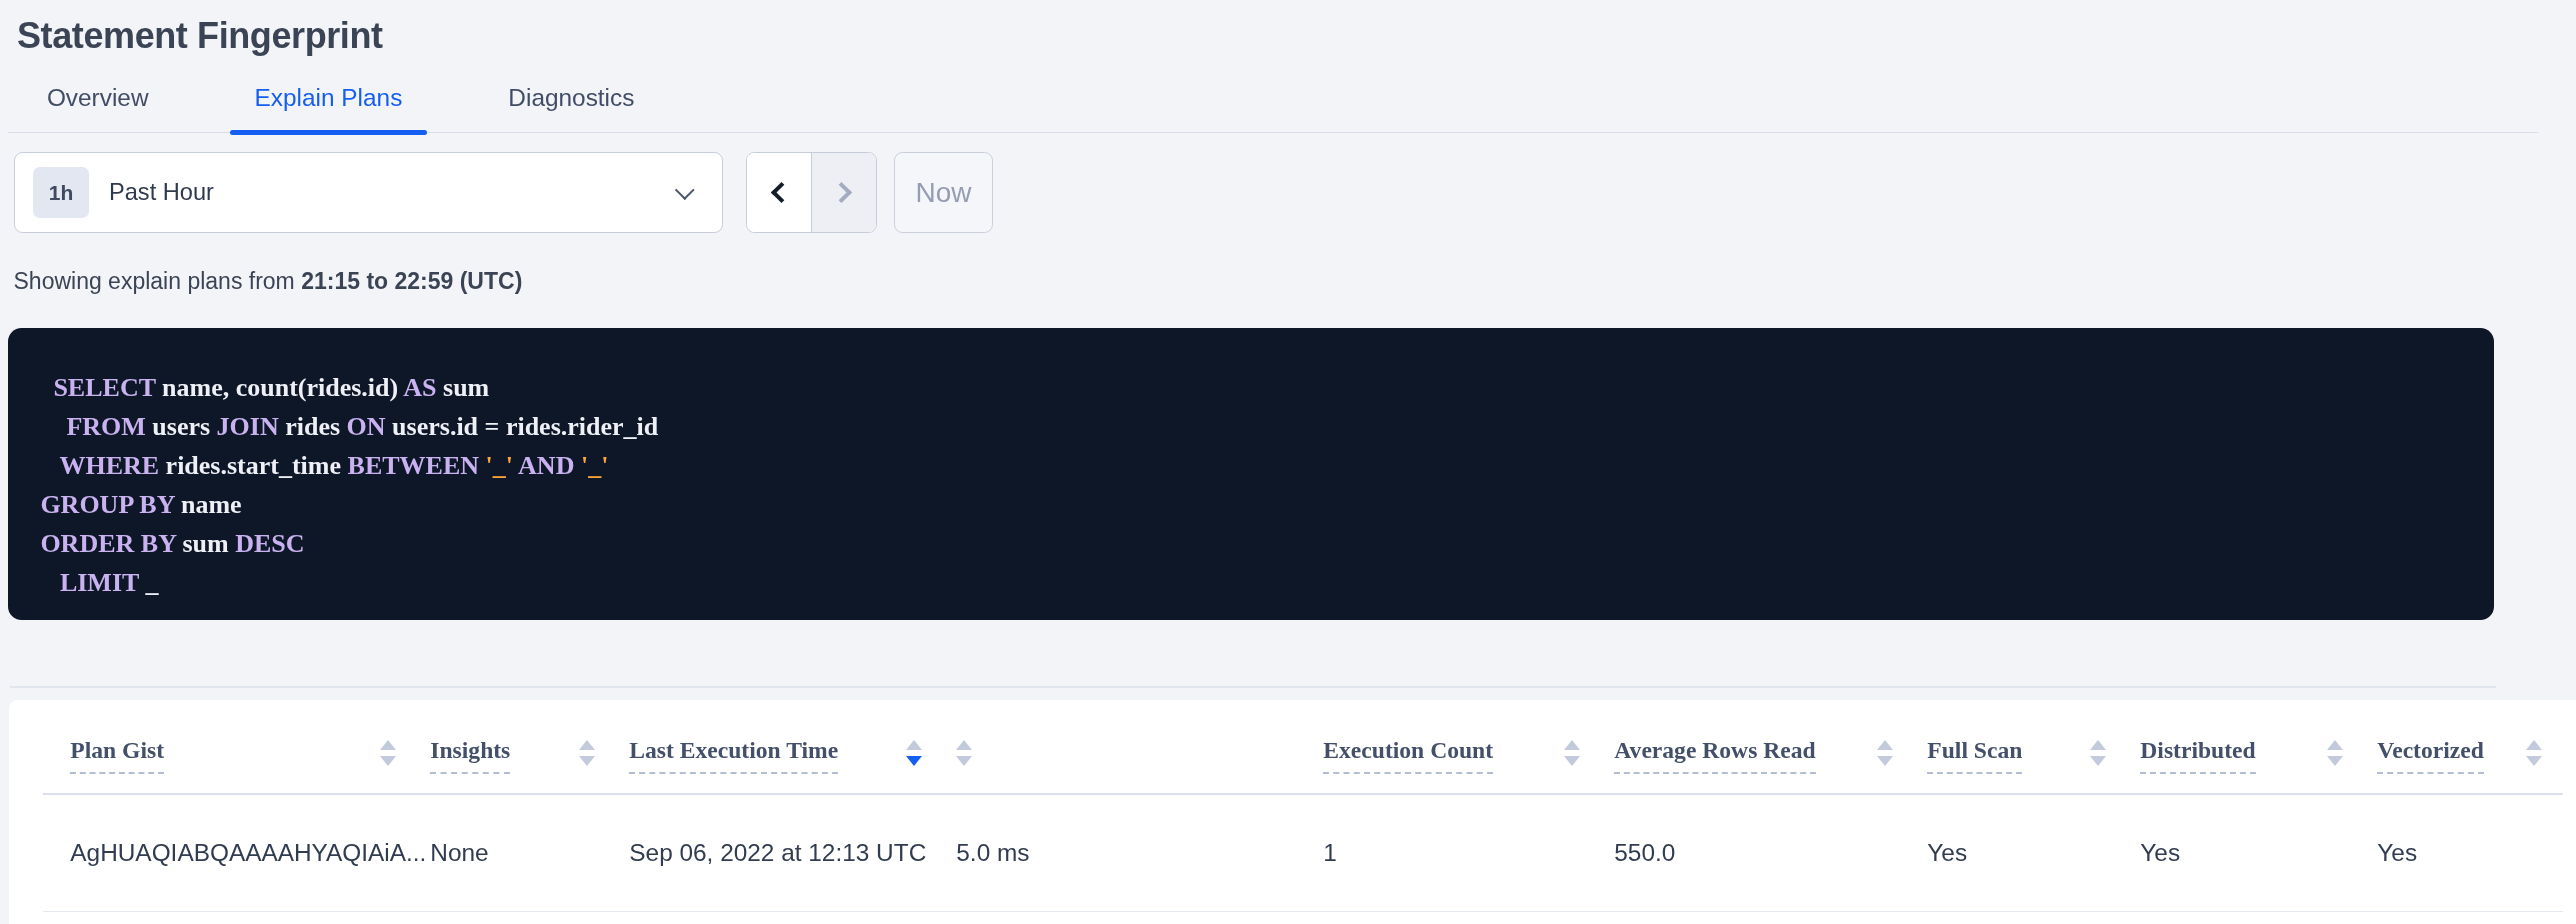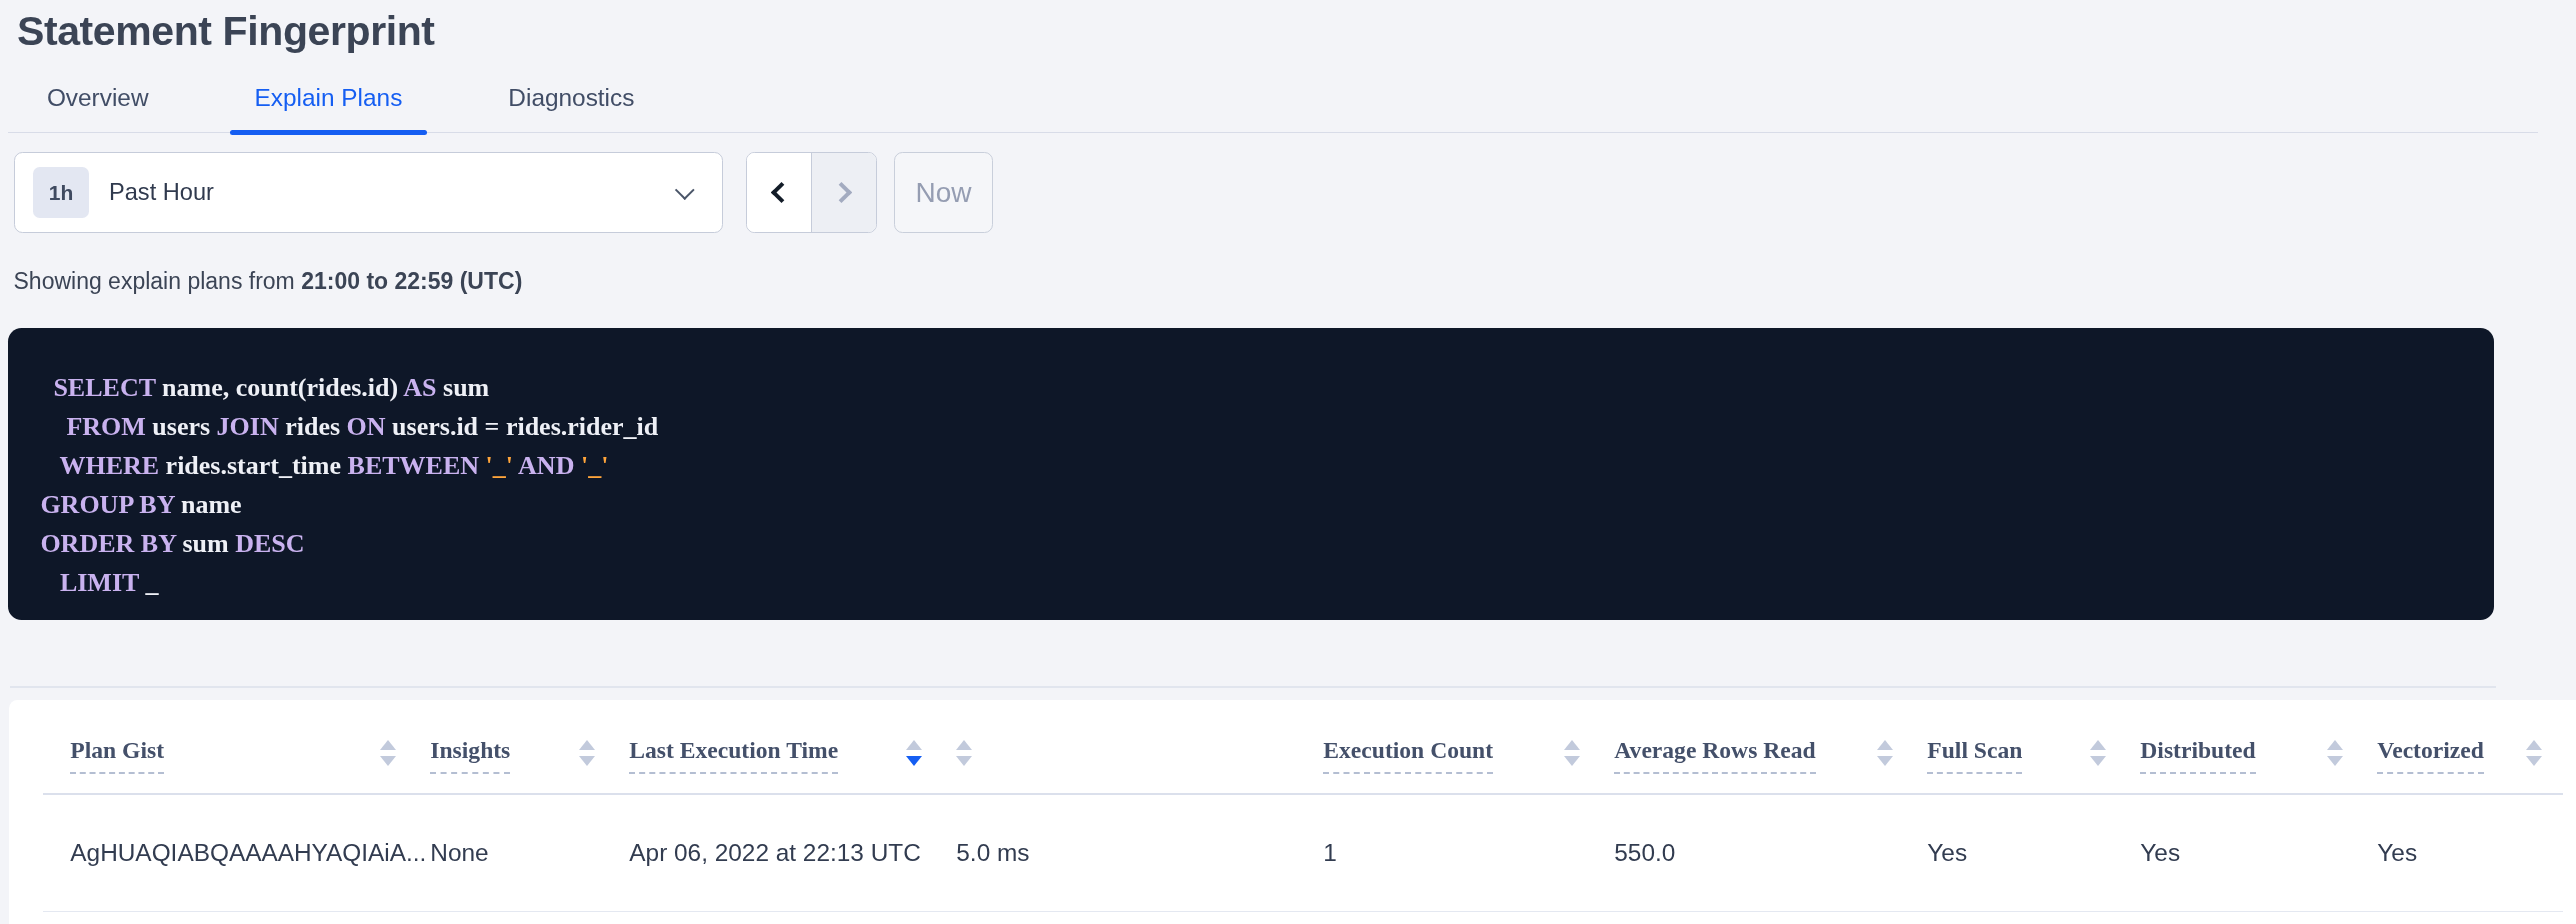--- a/index.html
+++ b/index.html
@@ -18,22 +18,22 @@
   *{margin:0;padding:0;box-sizing:border-box;}
   html,body{width:2576px;height:924px;}
   body{
     font-family:"Liberation Sans","DejaVu Sans",sans-serif;
     background:var(--page-bg);
     position:relative;
     overflow:hidden;
     color:var(--ink);
   }
   .page-title{
-    position:absolute;left:17px;top:8px;
-    font-size:41px;font-weight:700;color:var(--ink);letter-spacing:-0.4px;
+    position:absolute;left:17px;top:15px;
+    font-size:36px;font-weight:700;color:var(--ink);letter-spacing:-0.4px;
   }
   
   .tabs{
     position:absolute;left:8.4px;top:71px;width:2530px;height:62px;
     display:flex;align-items:flex-end;
     border-bottom:1.7px solid var(--line);
   }
   .tab{
     position:relative;
     padding:0 25px 20px 25px;margin-right:56px;
@@ -150,21 +150,21 @@
       <span class="chev chev-left"></span>
     </div>
     <div class="nav-half">
       <span class="chev chev-right"></span>
     </div>
   </div>
   <div class="now-button">Now</div>
 </div>
 
 <p class="subtitle">
-  <span>Showing explain plans from </span><b>21:00 to 22:59 (UTC)</b>
+  <span>Showing explain plans from </span><b>21:15 to 22:59 (UTC)</b>
 </p>
 
 <pre class="sql-box"><div><span class="seg-k">  SELECT</span><span class="seg-p"> name, count(rides.id) </span><span class="seg-k">AS</span><span class="seg-p"> sum</span></div><div><span class="seg-k">    FROM</span><span class="seg-p"> users </span><span class="seg-k">JOIN</span><span class="seg-p"> rides </span><span class="seg-k">ON</span><span class="seg-p"> users.id = rides.rider_id</span></div><div><span class="seg-k">   WHERE</span><span class="seg-p"> rides.start_time </span><span class="seg-k">BETWEEN</span><span class="seg-p"> </span><span class="seg-o">'_'</span><span class="seg-p"> </span><span class="seg-k">AND</span><span class="seg-p"> </span><span class="seg-o">'_'</span></div><div><span class="seg-k">GROUP BY</span><span class="seg-p"> name</span></div><div><span class="seg-k">ORDER BY</span><span class="seg-p"> sum </span><span class="seg-k">DESC</span></div><div><span class="seg-k">   LIMIT</span><span class="seg-p"> _</span></div></pre>
 
 <div class="section-divider"></div>
 
 <div class="table-card">
   <div class="thead">
       <div class="hcell">
         <span class="hlabel">Plan Gist</span>
@@ -227,21 +227,21 @@
           <span class="tri-up"></span>
           <span class="tri-down"></span>
         </span>
       </div>
     </div>
   <div class="hline"></div>
   <div class="tbody">
       <div class="trow">
         <div class="tcell">AgHUAQIABQAAAAHYAQIAiA...</div>
         <div class="tcell">None</div>
-        <div class="tcell">Apr 06, 2022 at 22:13 UTC</div>
+        <div class="tcell">Sep 06, 2022 at 12:13 UTC</div>
         <div class="tcell">5.0 ms</div>
         <div class="tcell">1</div>
         <div class="tcell">550.0</div>
         <div class="tcell">Yes</div>
         <div class="tcell">Yes</div>
         <div class="tcell">Yes</div>
       </div>
       <div class="rline"></div>
     </div>
 </div>

